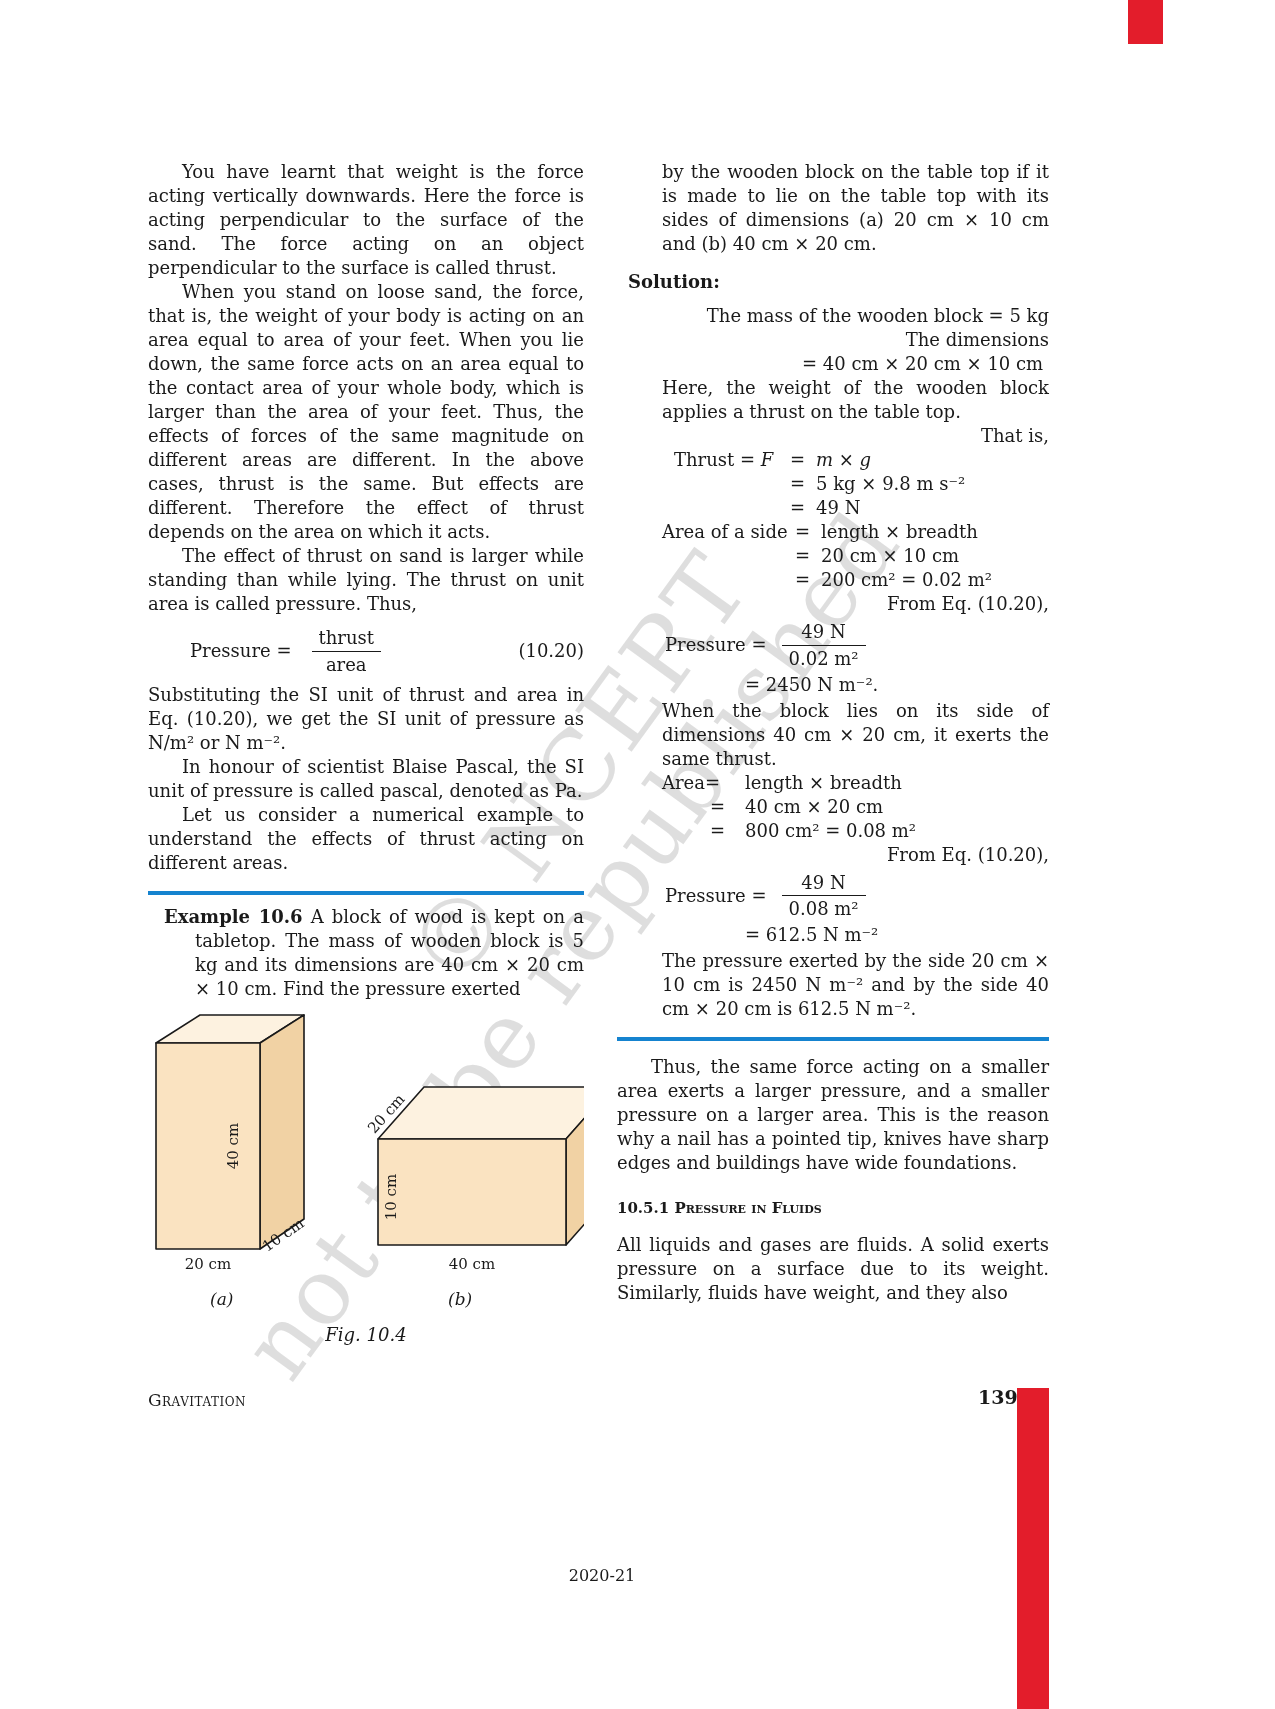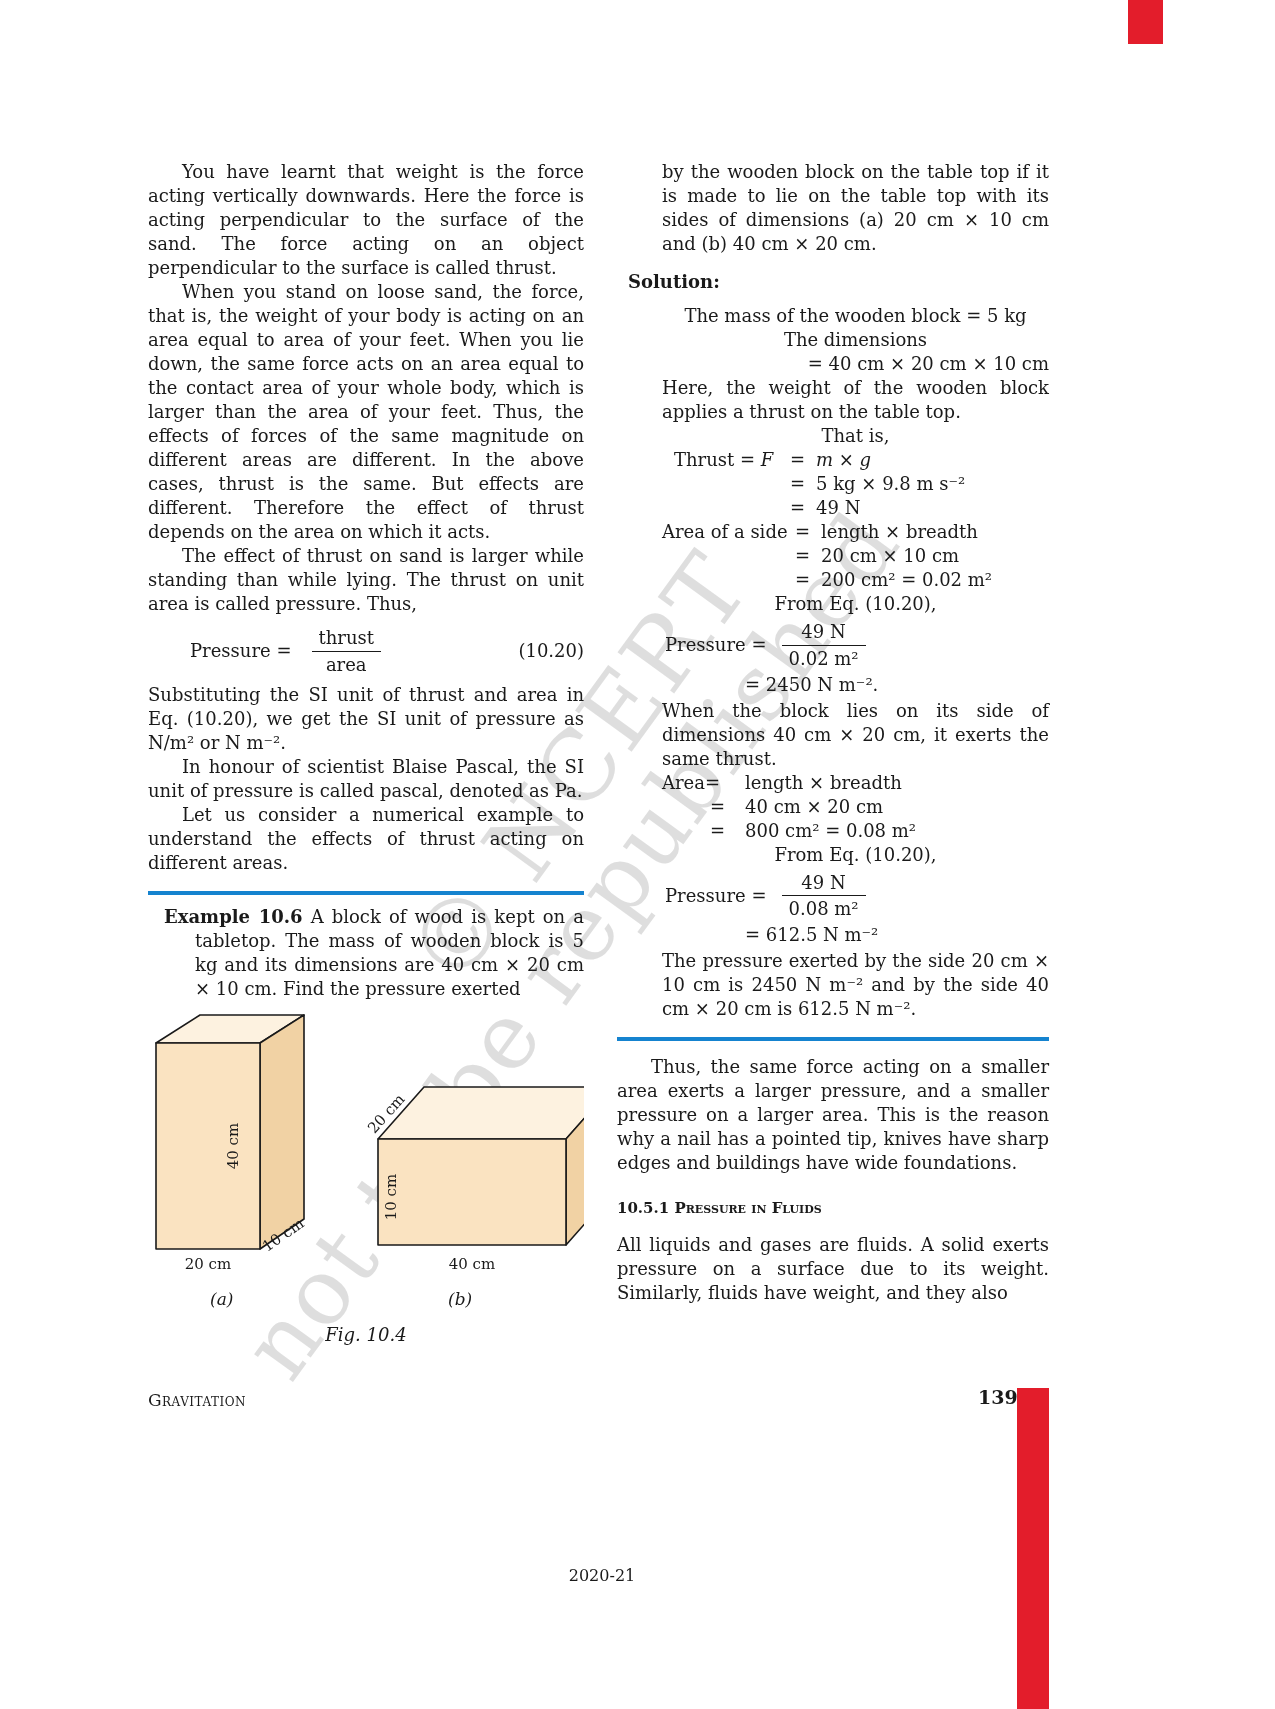--- a/index.html
+++ b/index.html
@@ -39,22 +39,22 @@
   .example-para{margin-left:47px;text-indent:-31px;text-align:justify;}
   .example-cont{margin-left:45px;text-align:justify;}
   
   .figure-wrap{margin-top:12px;position:relative;}
   .fig-sublabels{position:relative;height:28px;font-style:italic;font-size:17px;}
   .fig-sublabels .la{position:absolute;left:62px;}
   .fig-sublabels .lb{position:absolute;left:300px;}
   .fig-caption{text-align:center;font-weight:normal;font-style:italic;font-size:18px;margin-top:8px;}
   
   .sol-head{font-weight:bold;margin:14px 0 10px 11px;text-align:left;}
-  .s-ind{margin-left:45px;text-align:center;}
-  .s-ind2{margin-left:185px;text-align:right;}
+  .s-ind{margin-left:45px;text-align:right;}
+  .s-ind2{margin-left:185px;text-align:left;}
   .s-para{margin-left:45px;text-align:justify;}
   .s-res{margin-left:128px;text-align:left;margin-bottom:2px;}
   .eqline{white-space:nowrap;text-align:left;}
   .eqline .l{display:inline-block;}
   .t-line{margin-left:57px;}
   .t-line .l{width:116px;}
   .t-line .e{display:inline-block;width:26px;}
   .a1-line{margin-left:45px;}
   .a1-line .l{width:133px;}
   .a1-line .e{display:inline-block;width:26px;}

